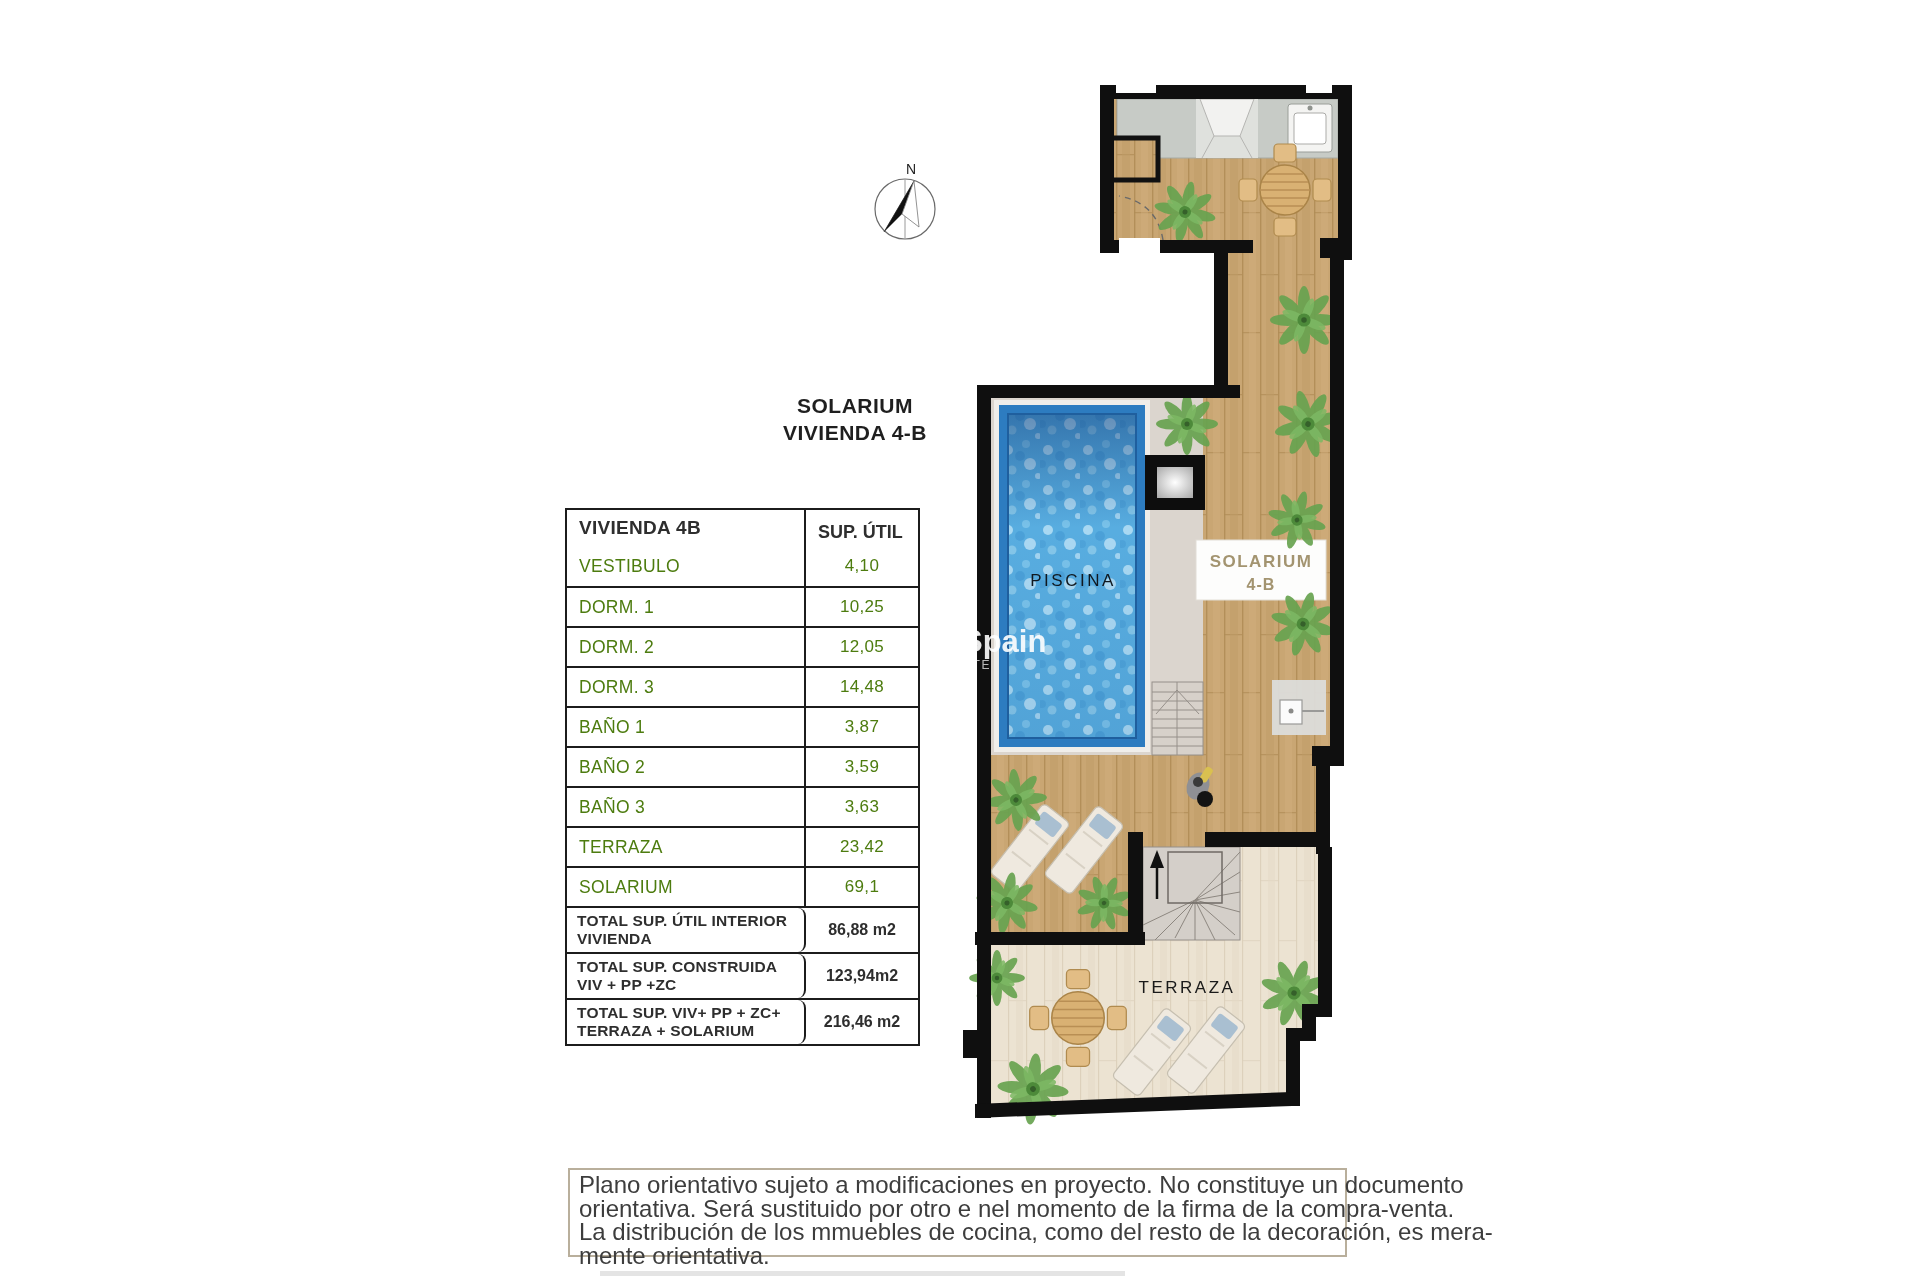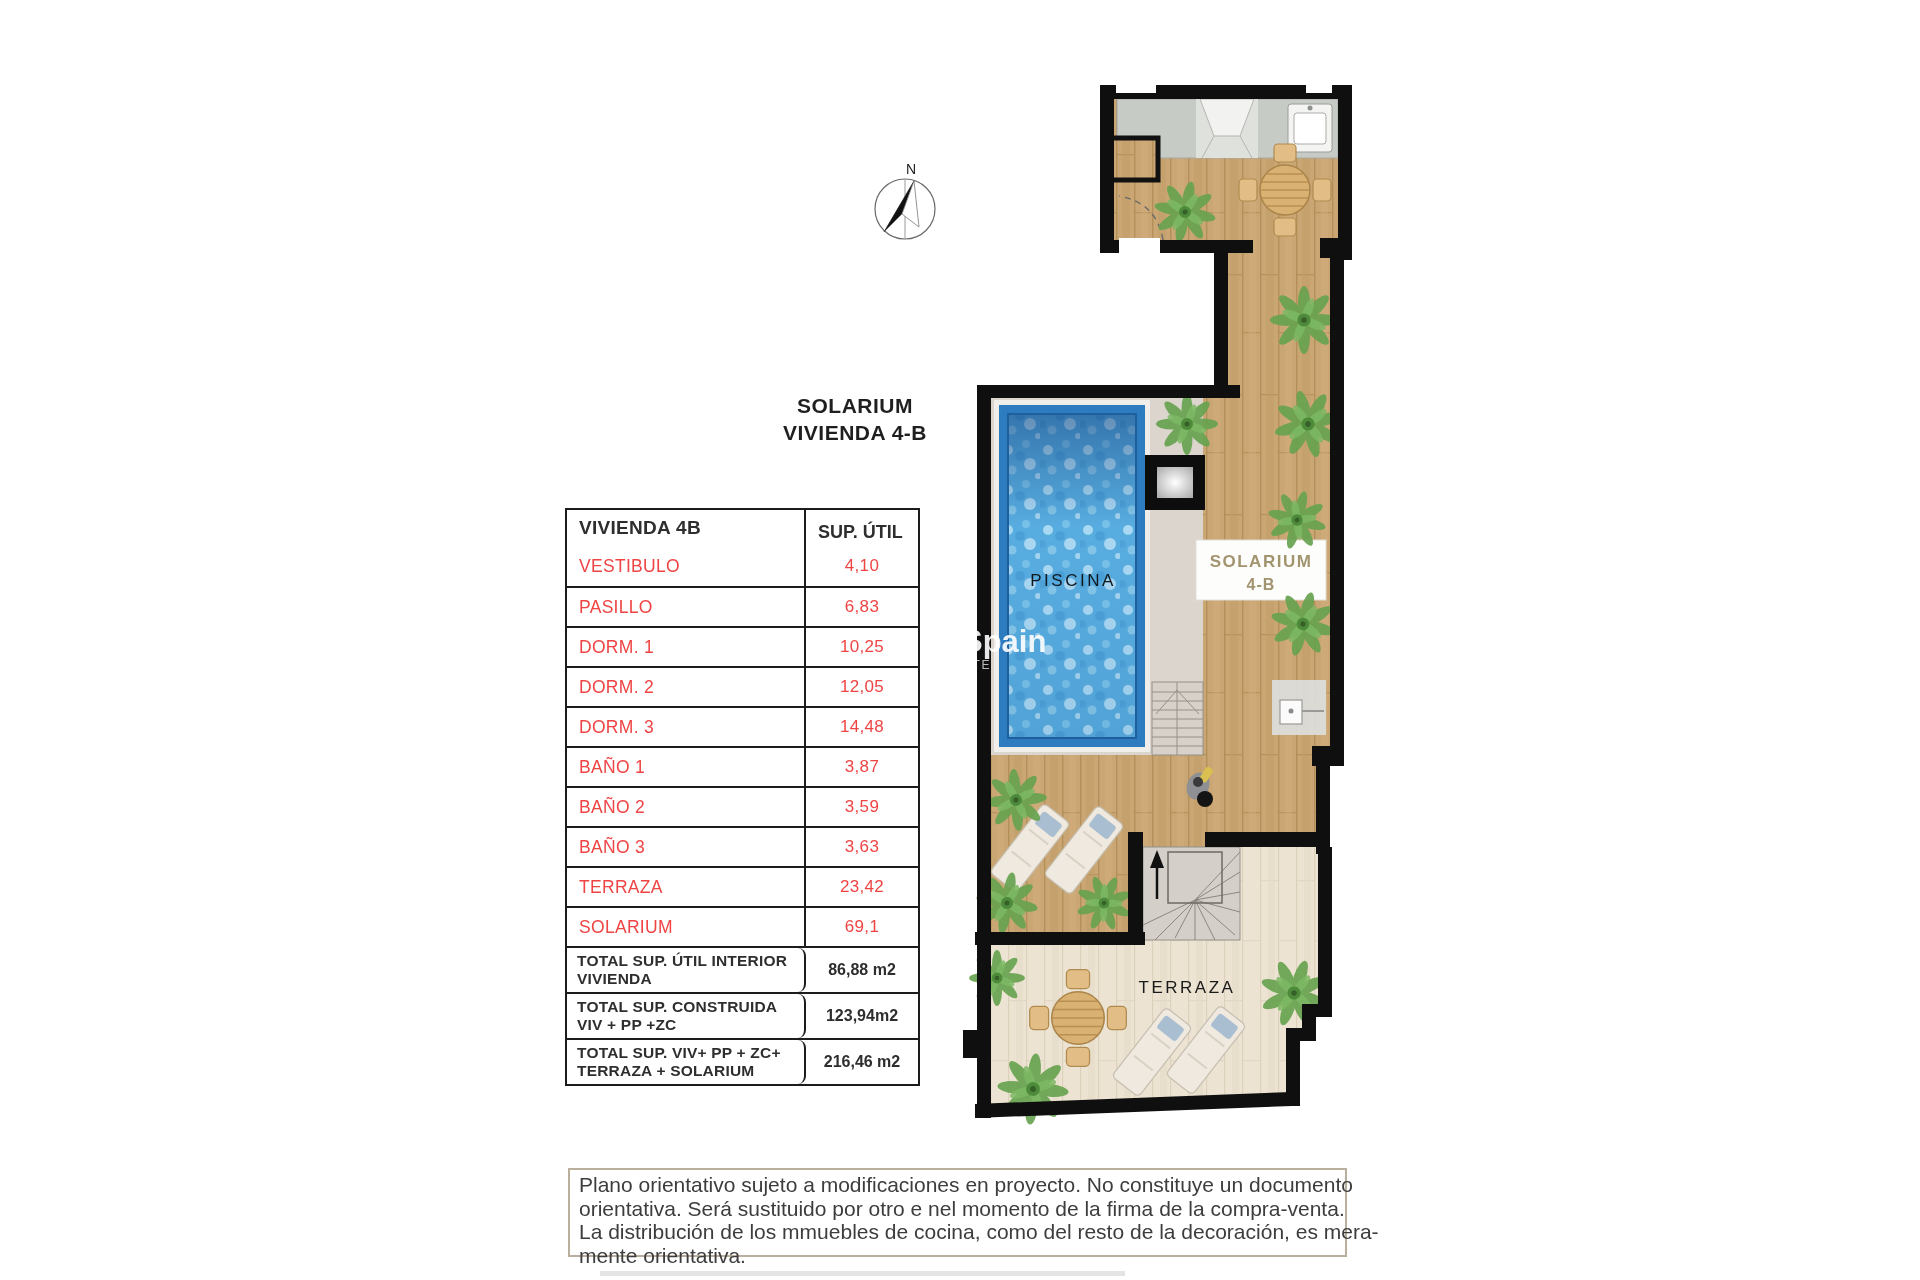--- a/index.html
+++ b/index.html
@@ -12,29 +12,29 @@
   .area-table{position:absolute;left:565px;top:508px;width:355px;border:2px solid #1c1c1c;
               background:#fff;z-index:3;box-sizing:border-box;}
   .trow{display:flex;border-top:2px solid #1c1c1c;box-sizing:border-box;}
   .trow:first-child{border-top:none;}
   .c1{flex:1;display:flex;align-items:center;padding-left:12px;border-right:2px solid #1c1c1c;
       box-sizing:border-box;}
   .c2{width:112px;display:flex;align-items:center;justify-content:center;box-sizing:border-box;}
   .hrow{height:36px;font-weight:bold;}
   .hrow .c1{font-size:19px;letter-spacing:.3px;}
   .hrow .c2{font-size:18px;justify-content:flex-start;padding-left:12px;margin-top:9px;}
-  .drow{height:40px;font-size:17.5px;color:#ef4444;letter-spacing:.3px;}
+  .drow{height:40px;font-size:17.5px;color:#4d7c0f;letter-spacing:.3px;}
   .drow .c2{font-size:17px;}
   .xrow{min-height:42px;font-weight:bold;}
   .xrow .c1{font-size:15.5px;line-height:18px;padding:4px 4px 4px 10px;letter-spacing:.2px;border-radius:8px;}
   .xrow .c2{font-size:16px;}
   
   .disclaimer{position:absolute;left:568px;top:1168px;width:779px;height:89px;
               border:2px solid #b9af9c;box-sizing:border-box;background:#fff;z-index:3;
-              padding:3px 9px;font-size:21px;line-height:23.5px;color:#3d3d3d;}
+              padding:3px 9px;font-size:24px;line-height:23.5px;color:#3d3d3d;}
   .disclaimer div{white-space:nowrap;}
   .footer-smudge{position:absolute;left:600px;top:1271px;width:525px;height:5px;
                  background:#d9d9d9;opacity:.7;z-index:2;}
   .plansvg{position:absolute;left:860px;top:60px;width:540px;height:1120px;z-index:1;}
   svg text{font-family:"Liberation Sans",sans-serif;}
 </style>
 </head>
 <body>
 
 <div class="page">
@@ -46,24 +46,20 @@
 
   <div class="area-table">
     <div class="trow hrow">
       <div class="c1">VIVIENDA 4B</div>
       <div class="c2">SUP. ÚTIL</div>
     </div>
     <div>
         <div class="trow drow">
           <div class="c1">VESTIBULO</div>
           <div class="c2">4,10</div>
-        </div>
-        <div class="trow drow">
-          <div class="c1">PASILLO</div>
-          <div class="c2">6,83</div>
         </div>
         <div class="trow drow">
           <div class="c1">DORM. 1</div>
           <div class="c2">10,25</div>
         </div>
         <div class="trow drow">
           <div class="c1">DORM. 2</div>
           <div class="c2">12,05</div>
         </div>
         <div class="trow drow">

